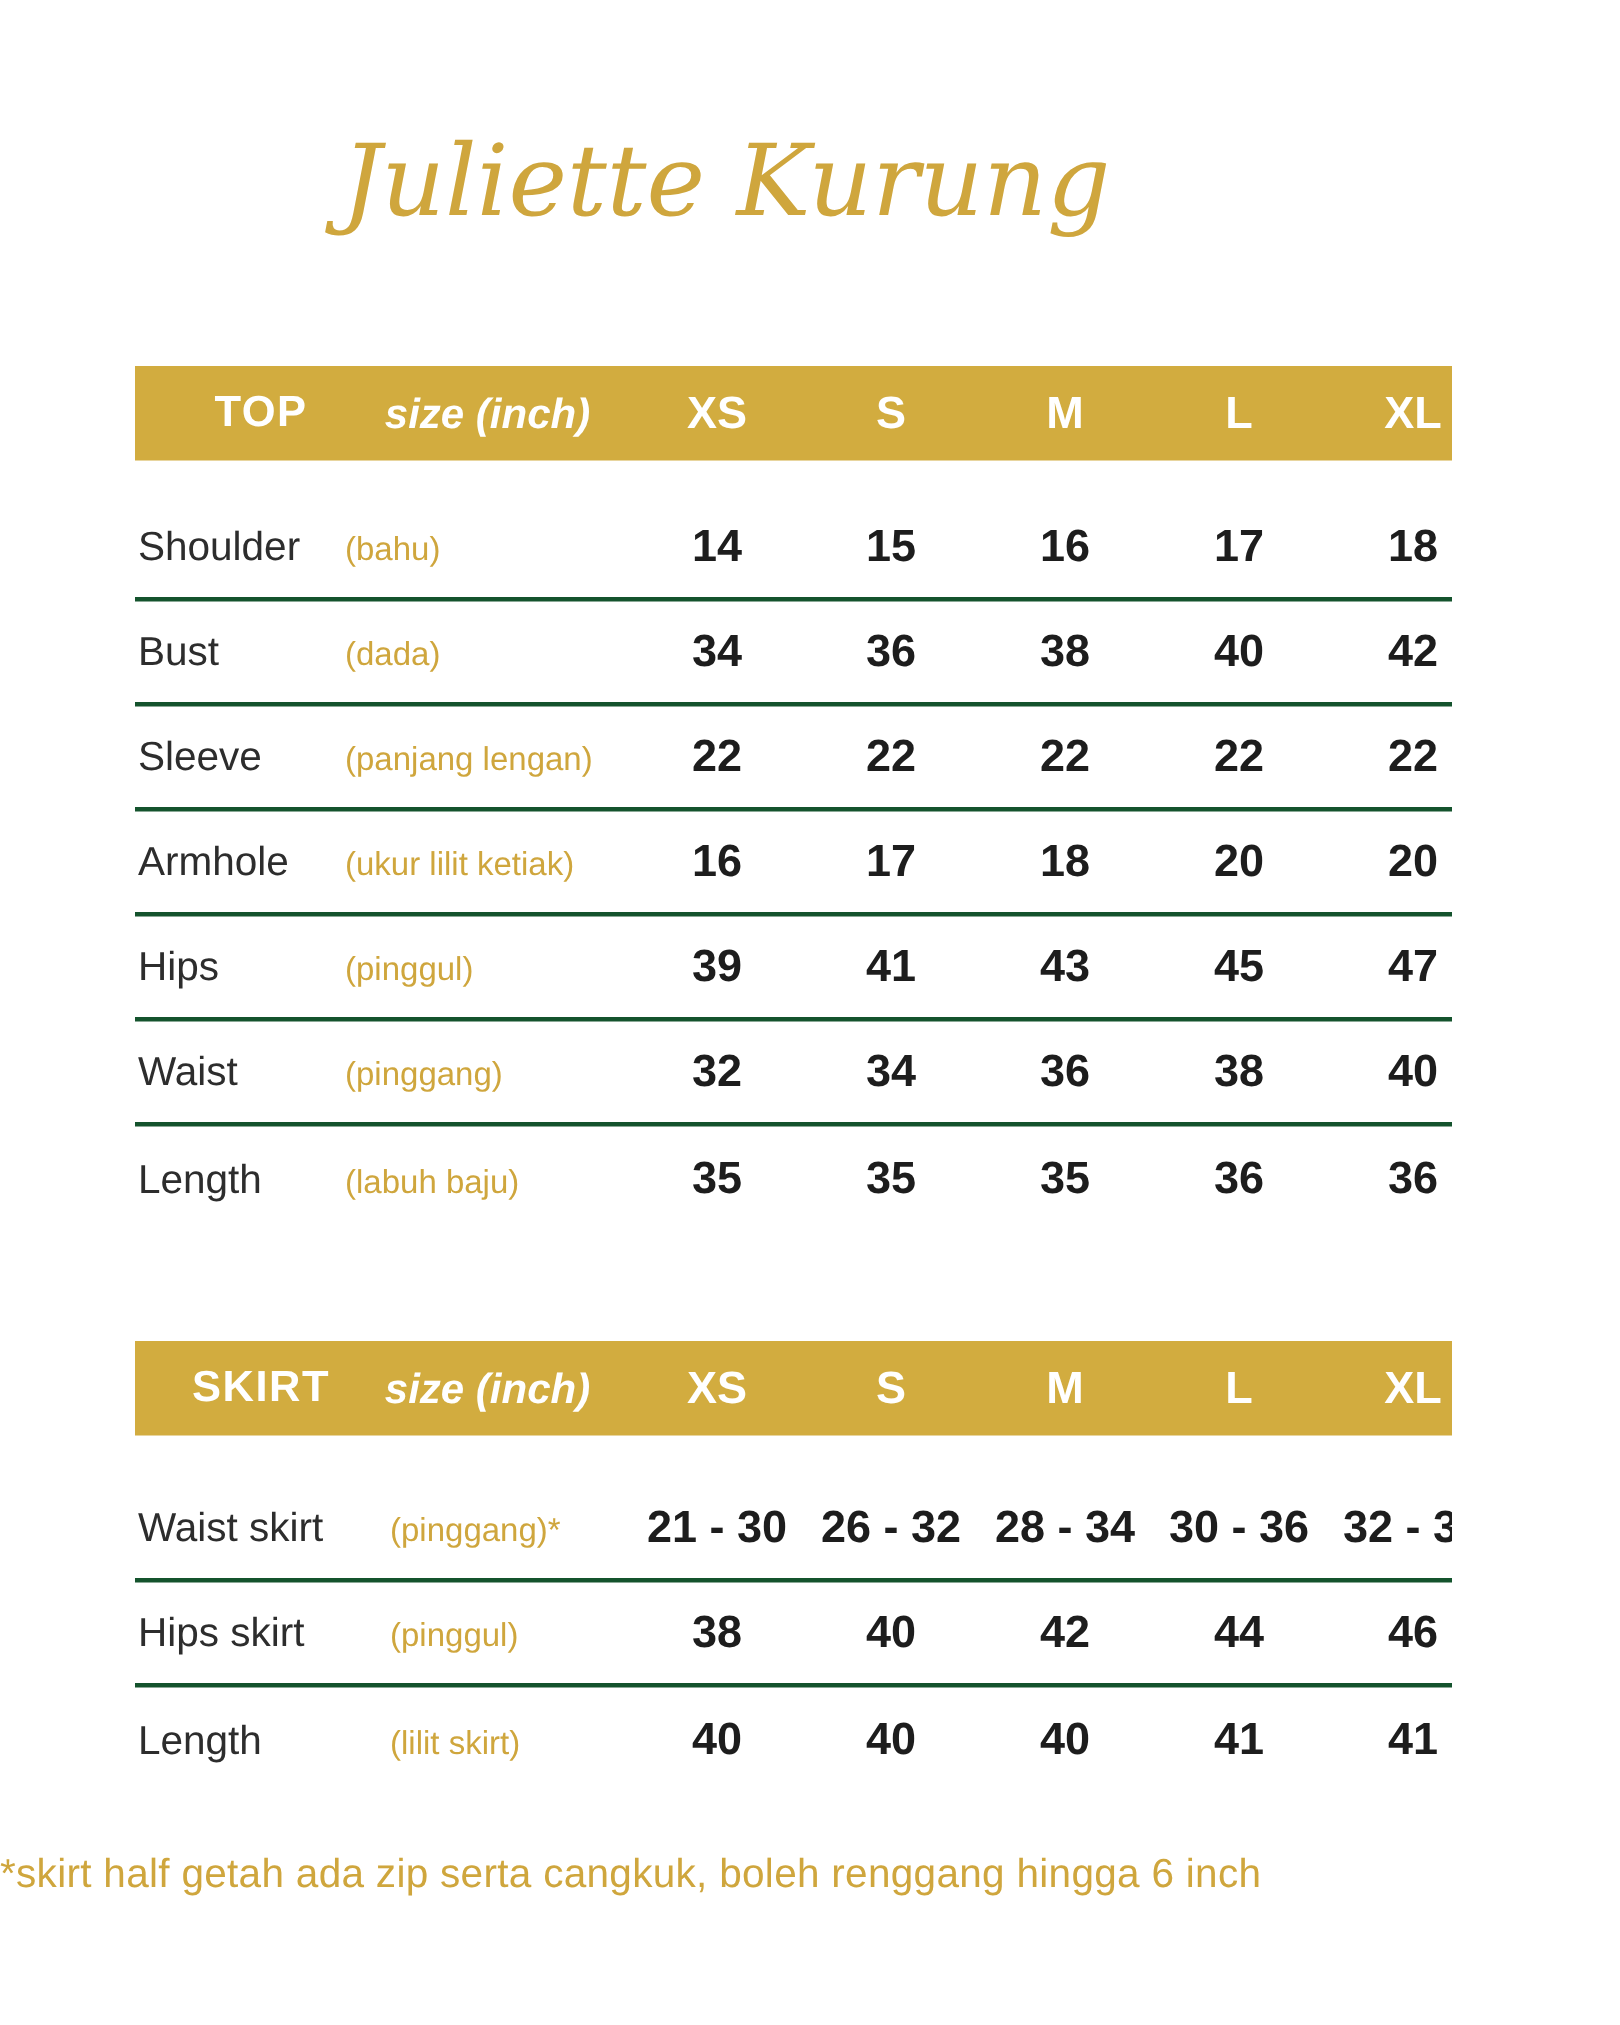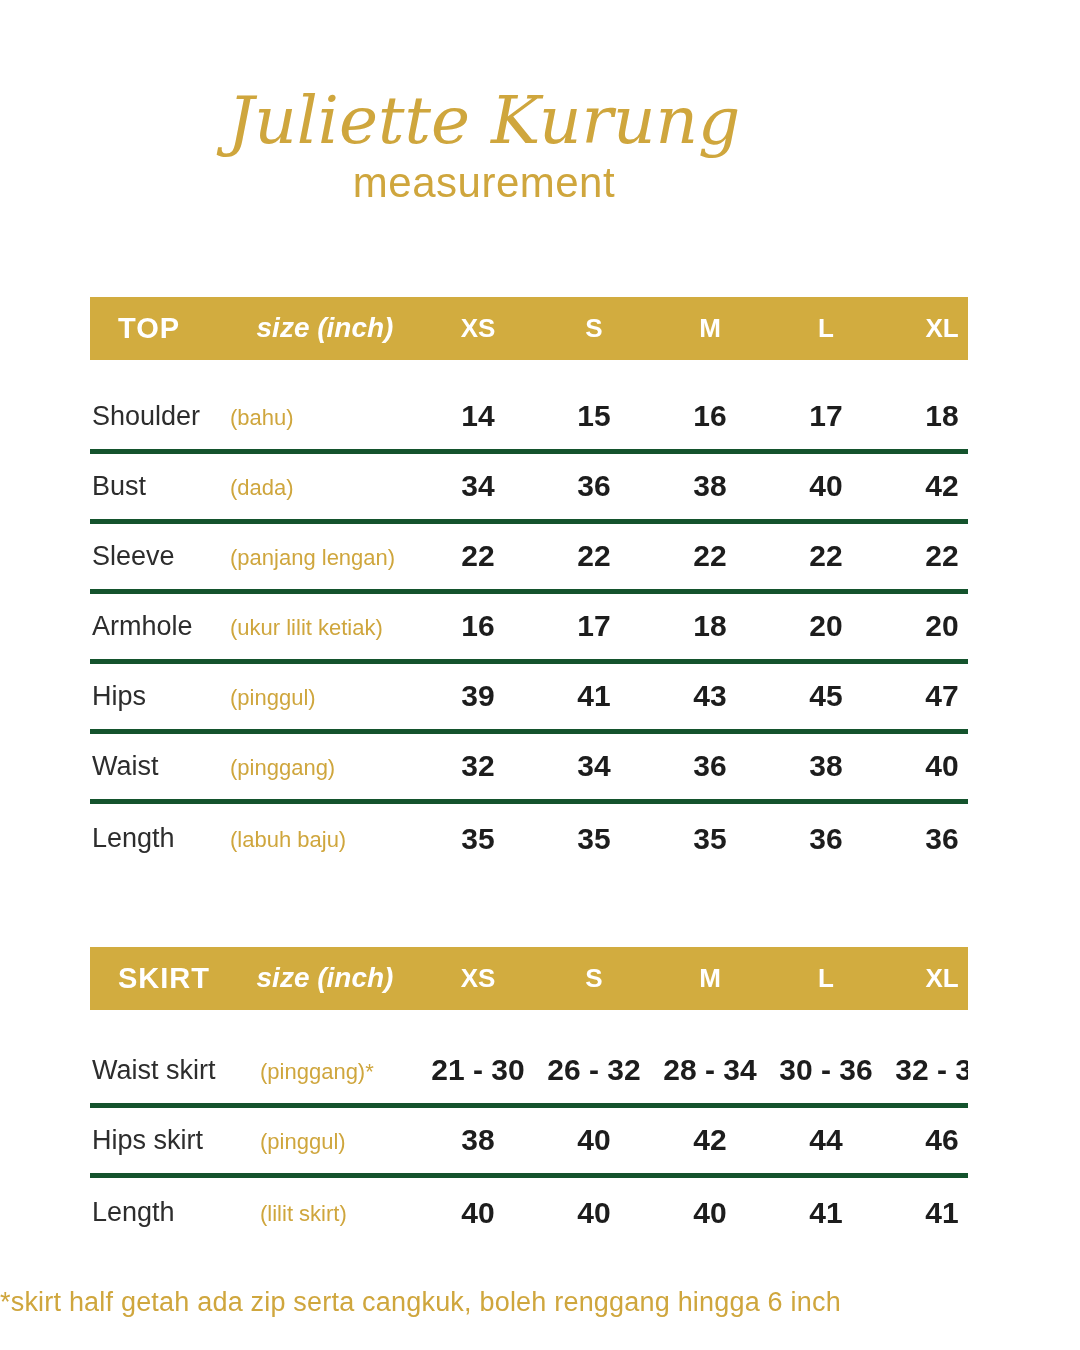--- a/index.html
+++ b/index.html
@@ -30,30 +30,30 @@
   .size-table.skirt { margin-top:73px; }
 
   .band {
     display:grid;
     grid-template-columns:140px 190px repeat(5,1fr);
     align-items:center;
     height:63px;
     background:var(--gold);
     color:#ffffff;
   }
-  .band-label { padding-left:28px; font-weight:bold; font-size:29px; letter-spacing:1px; }
+  .band-label { padding-left:28px; font-weight:bold; font-size:29px; letter-spacing:1px;text-align:center; }
   .band-size  { font-weight:bold; font-style:italic; font-size:28px; text-align:center; white-space:nowrap; }
-  .band-col   { text-align:center; font-weight:bold; font-size:26px; }
+  .band-col   { text-align:center; font-weight:bold; font-size:30px; }
 
   .row {
     display:grid;
     grid-template-columns:140px 190px repeat(5,1fr);
     align-items:center;
     height:70px;
-    border-bottom:5px solid #14532d;
+    border-bottom:3px solid #14532d;
   }
   .row.first { margin-top:24px; }
   .skirt .row.first { margin-top:28px; }
   .row.last  { border-bottom:none; }
 
   .cell.label {
     font-size:27px; color:#2d2d2d; padding-left:2px; white-space:nowrap;
   }
   .cell.sublabel {
     font-size:22px; color:var(--gold-text);
@@ -69,21 +69,20 @@
     font-size:27px; color:var(--gold-text); letter-spacing:0.2px;
   }
 </style>
 </head>
 <body>
 
 <div class="page">
 
   <div class="header">
     <div class="script-title">Juliette Kurung</div>
-    <div class="subtitle">measurement</div>
   </div>
 
   <div class="size-table top">
     <div class="band">
       <div class="band-label">TOP</div>
       <div class="band-size">size (inch)</div>
       <div class="band-col">XS</div>
       <div class="band-col">S</div>
       <div class="band-col">M</div>
       <div class="band-col">L</div>

